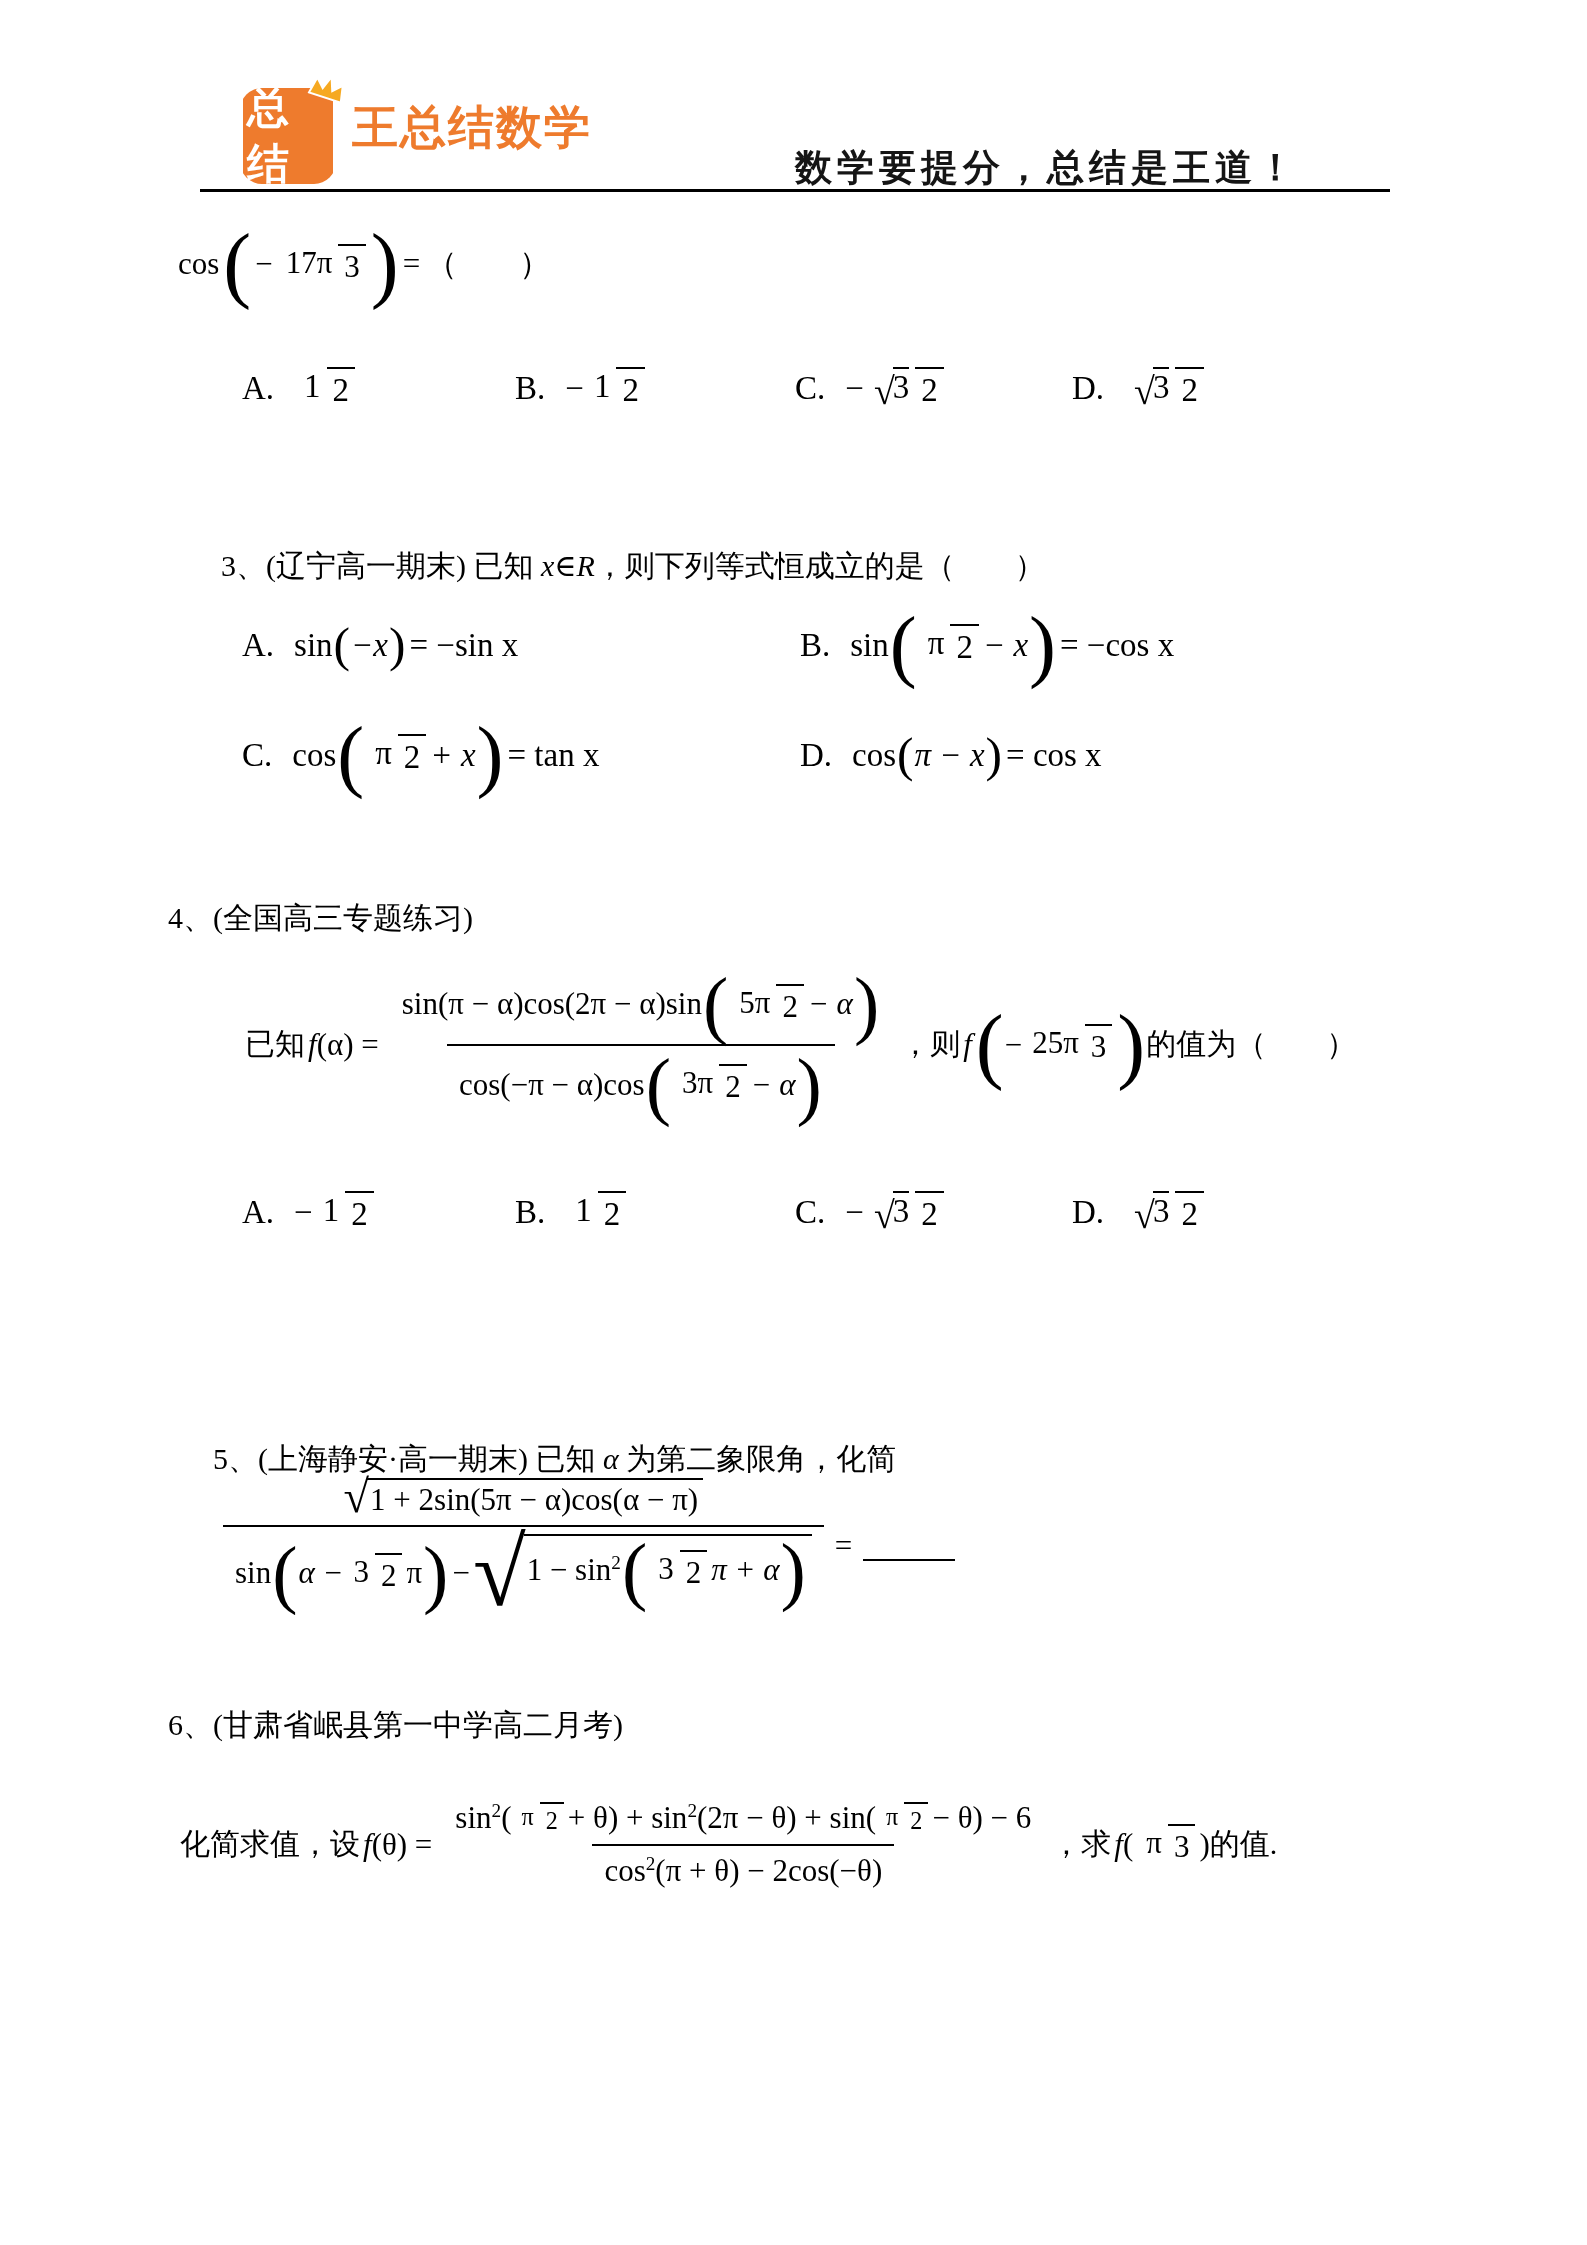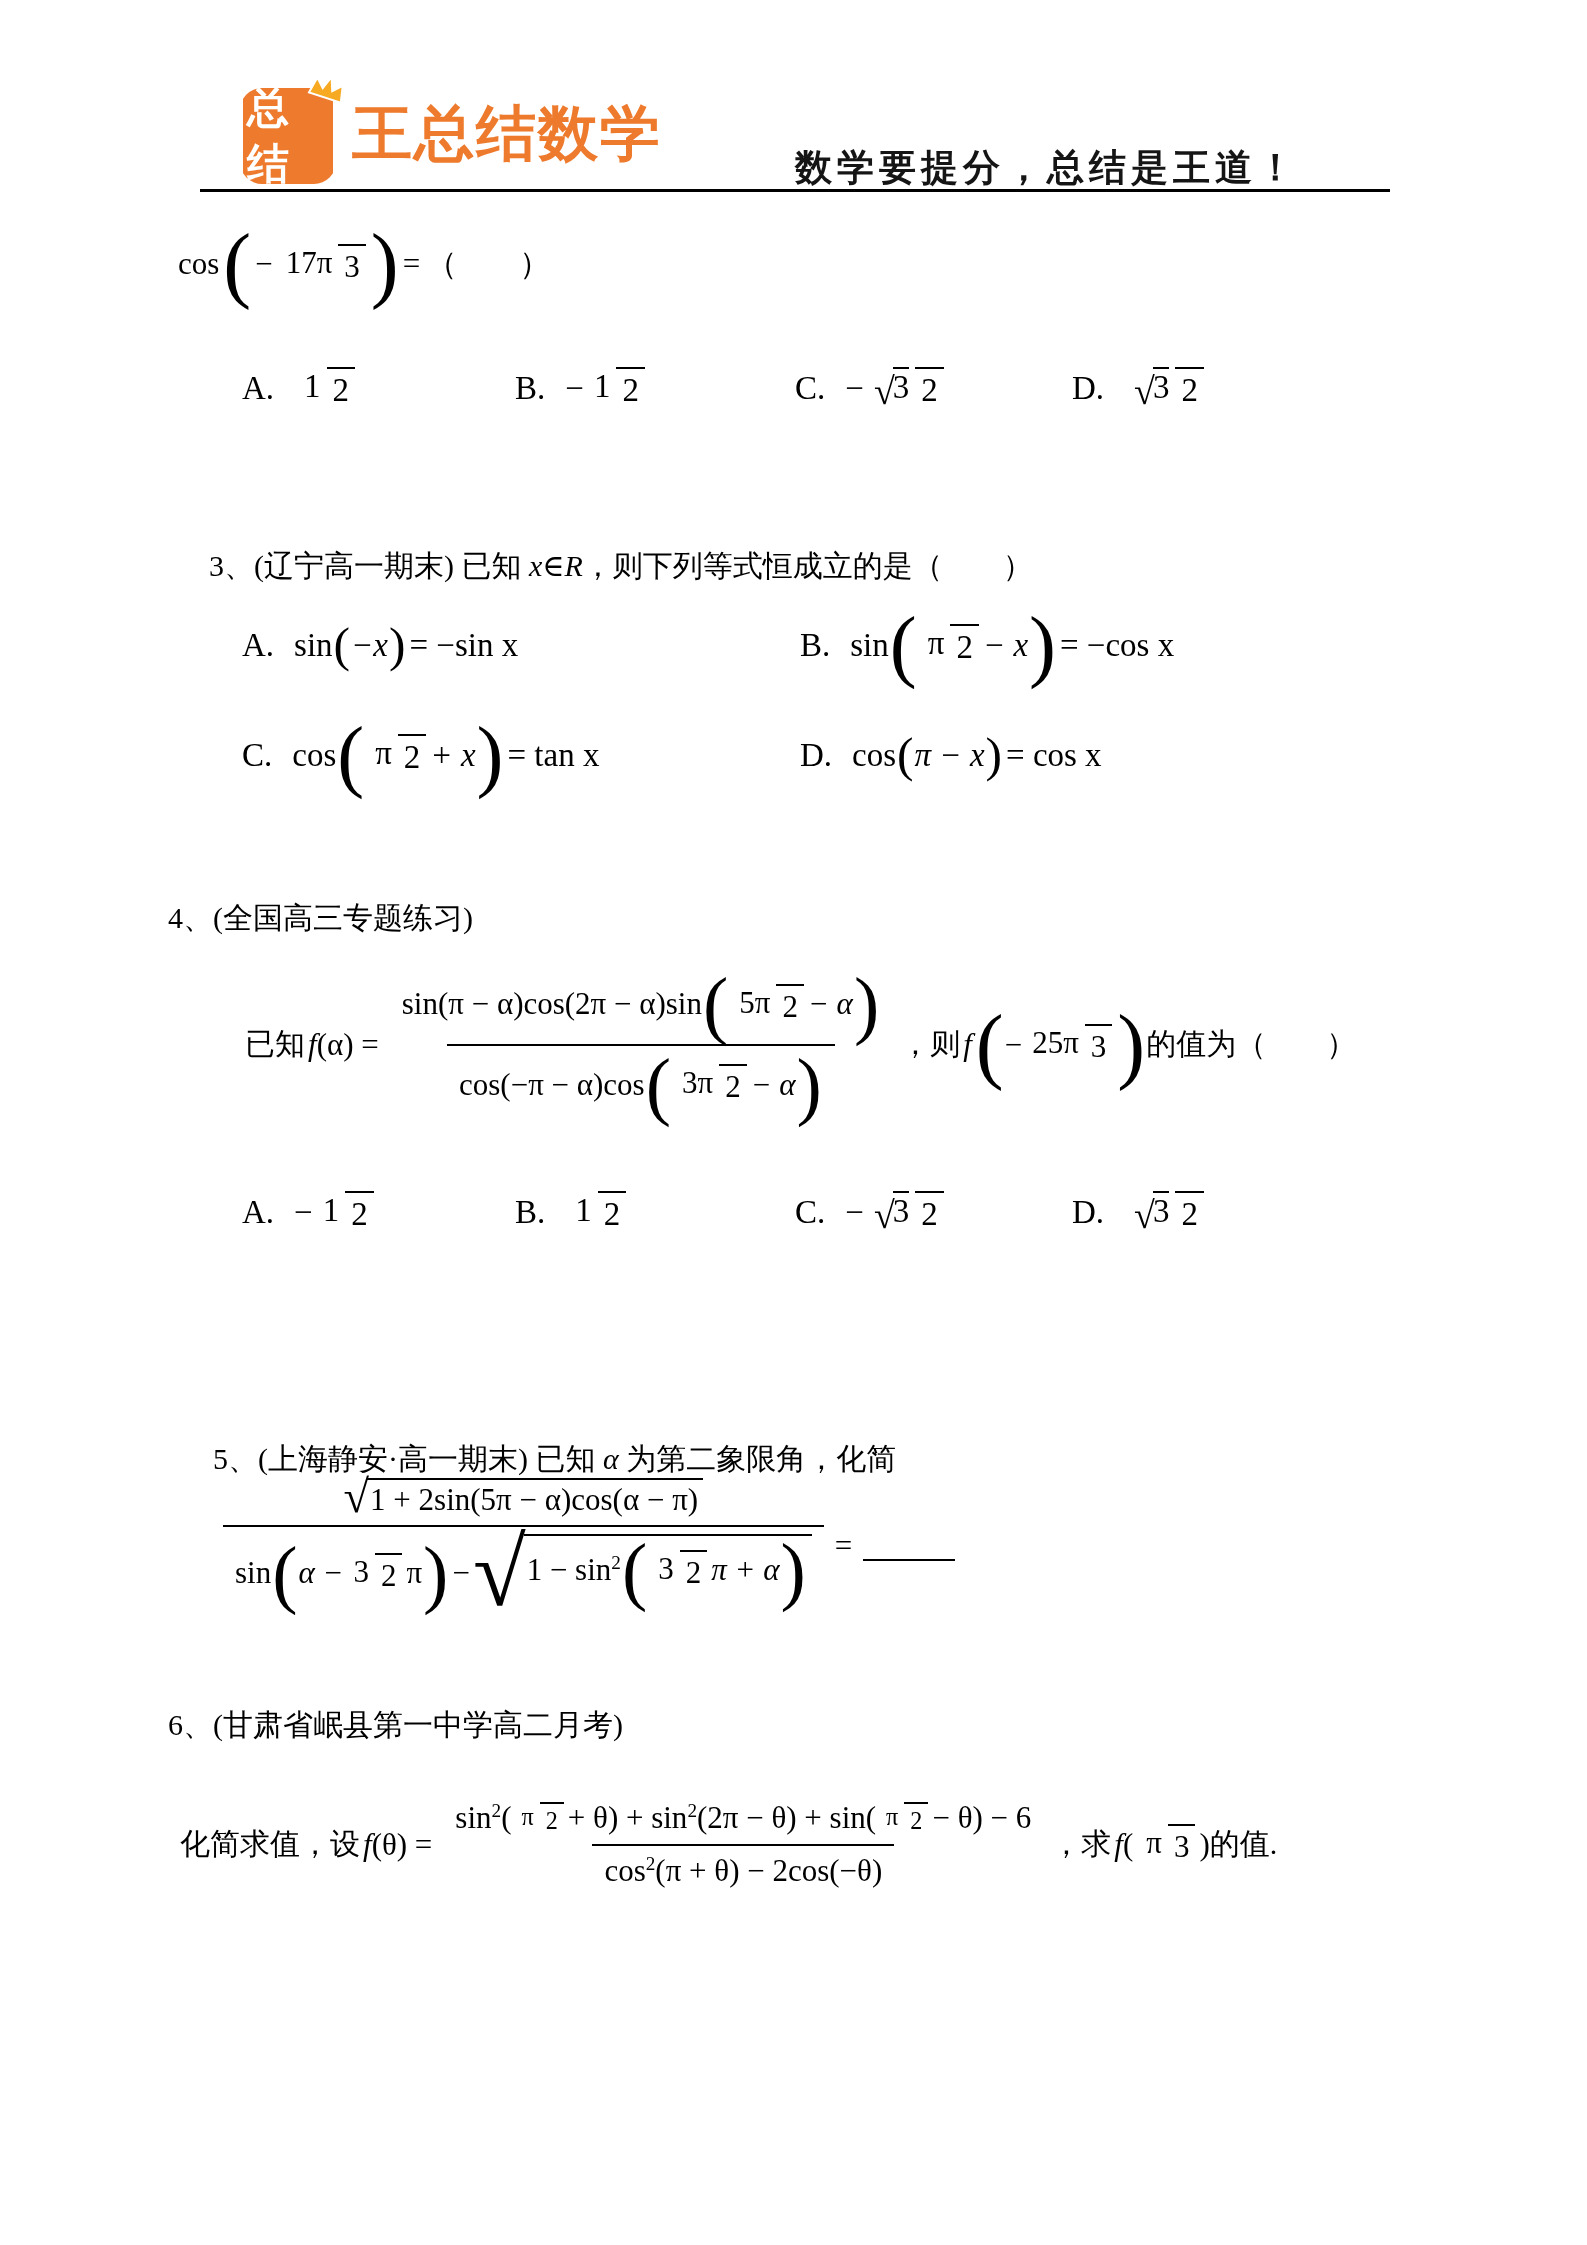--- a/index.html
+++ b/index.html
@@ -17,21 +17,21 @@
     display:flex; align-items:center; justify-content:center;
   }
   .badge-inner {
     color:#fff; font-size:42px; font-weight:bold;
     font-family:"Liberation Sans","DejaVu Sans",sans-serif; letter-spacing:1px;
     border:3px solid #fff; border-radius:10px; padding:2px 4px;
   }
   .crown { position:absolute; top:-14px; right:-12px; transform:rotate(18deg); }
   .brand-name {
     font-family:"Liberation Sans","DejaVu Sans",sans-serif;
-    font-size:60px; font-weight:700; color:#ee7b2d; line-height:1; letter-spacing:2px;
+    font-size:46px; font-weight:700; color:#ee7b2d; line-height:1; letter-spacing:2px;
   }
   .tagline {
     font-size:37px; font-weight:600; color:#151515; letter-spacing:5px; line-height:1.2;margin-top:20px;
   }
   .rule { height:3px; background:#000; }
 
   
   .fsize { font-size:31px; }
   .stem  { font-size:30px; white-space:pre; }
   .mi { margin:0 3px; white-space:pre; }
@@ -132,21 +132,21 @@
               <span class="rsign" style="font-size:1.15em">√</span>
               <span class="rtop">3</span>
             </span>
           <span class="den">2</span>
         </span>
       </div>
     </div>
   </section>
 
   <section>
-    <div class="abs stem" style="left:164px; top:512px;">
+    <div class="abs stem" style="left:176px; top:512px;">
       <span>3、(辽宁高一期末) 已知 </span><span class="it">x∈R</span><span>，则下列等式恒成立的是（　　）</span>
     </div>
     <div class="abs opt" style="left:242px; top:588px; height:115px;">
       <span class="olabel">A.</span>
       <span class="row">
         <span>sin</span>
         <span class="bp bp-md">(</span>
         <span class="it">−x</span>
         <span class="bp bp-md">)</span>
         <span class="mi">= −sin x</span>

